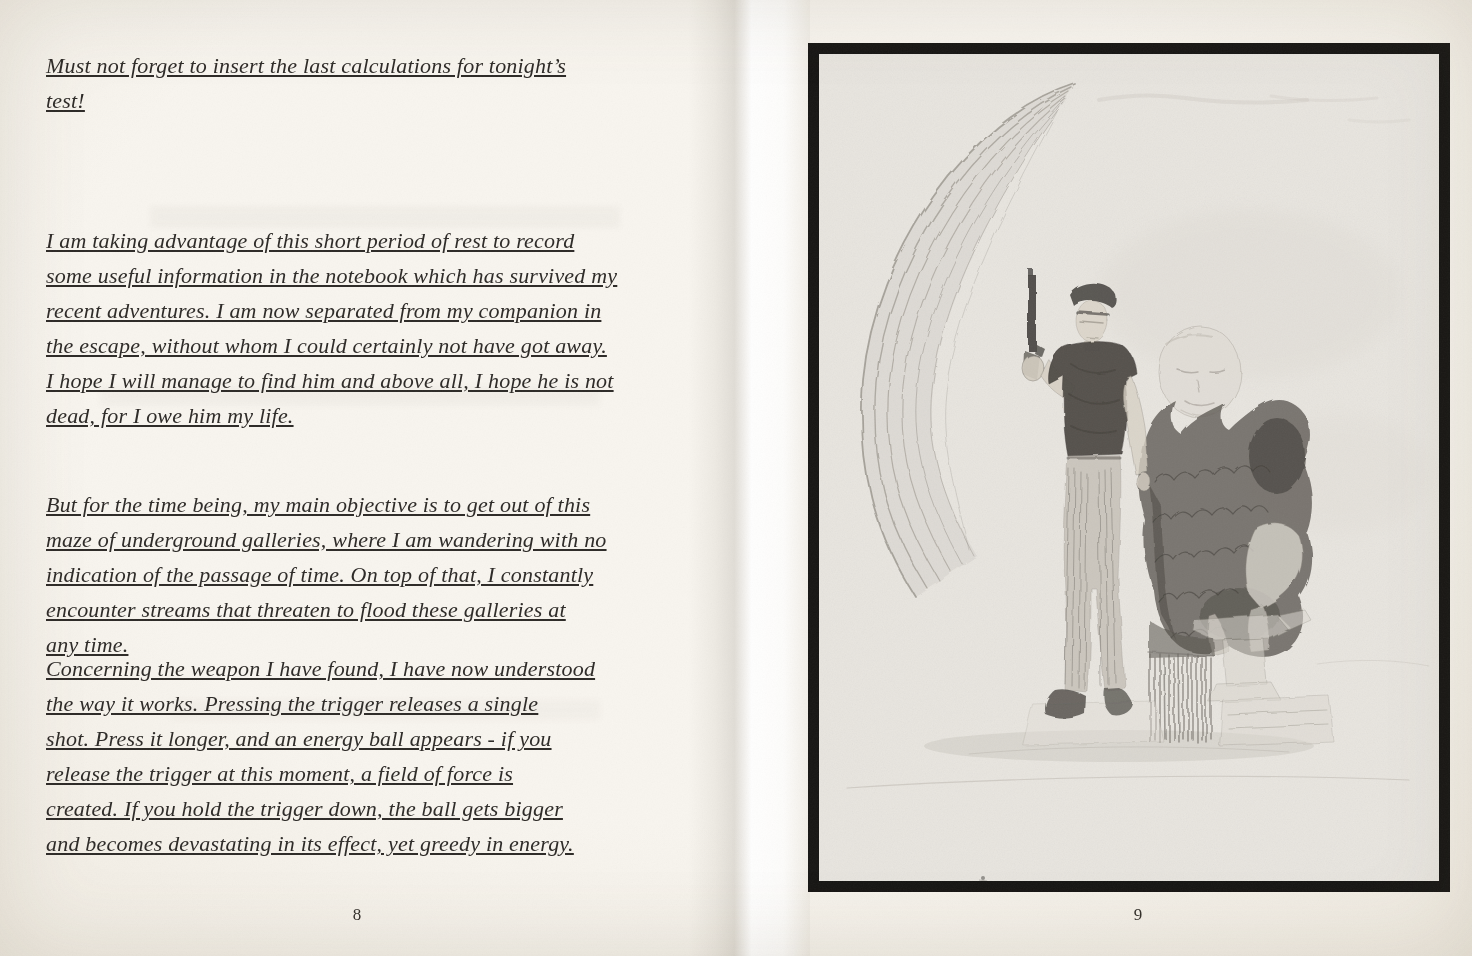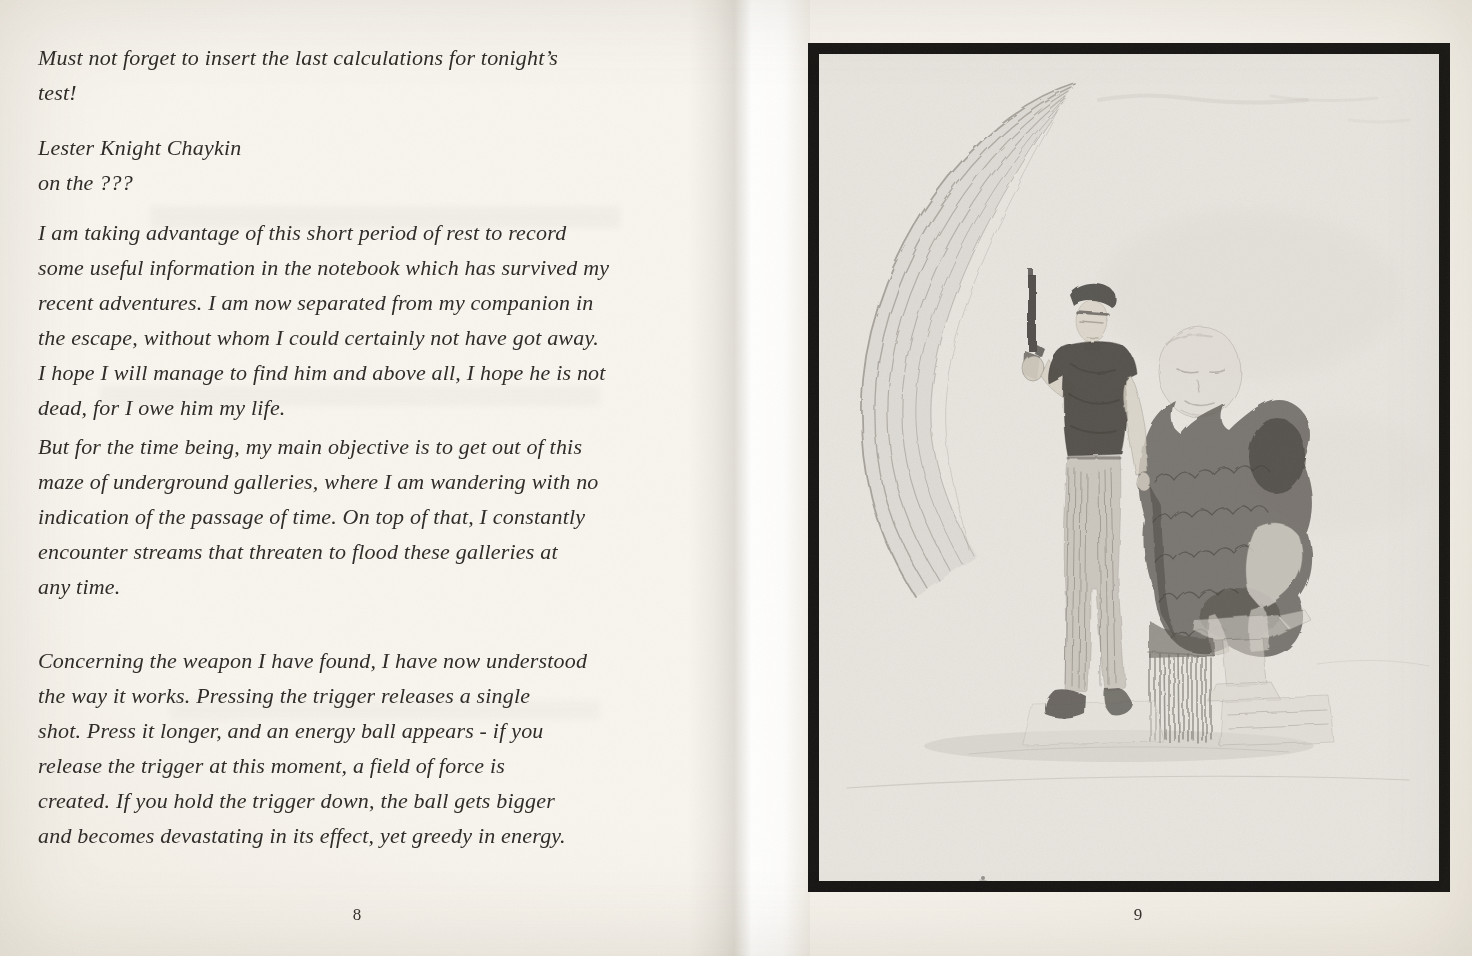--- a/index.html
+++ b/index.html
@@ -8,31 +8,32 @@
     background:#f4f1ea;
     font-family:"Liberation Serif",serif;
   }
   .spread{
     position:absolute;inset:0;
     background:radial-gradient(ellipse at 46% 38%, #f8f5ef 55%, #efeae0 100%);
   }
   
   .left-page{position:absolute;left:0;top:0;width:735px;height:956px;}
   .para{
-    position:absolute;left:38px;width:690px;margin:0;
+    position:absolute;left:38px;width:690px;margin:8px;
     font-family:"Liberation Serif",serif;
     font-style:italic;
     font-size:22px;line-height:35px;letter-spacing:.2px;
     color:#2d2a27;
     white-space:pre-line;
+    text-decoration:underline;
   }
   .p0{top:40px;}
   .p1{top:130px;}
   .p2{top:215px;}
-  .p3{top:429px;}
+  .p3{top:479px;}
   .p4{top:643px;}
   .p5{top:860px;}
   .pagenum{
     position:absolute;width:34px;text-align:center;
     font-family:"Liberation Serif",serif;font-style:normal;
     font-size:17px;color:#332f2b;margin:0;
   }
   .pn-left{left:340px;top:905px;}
   .pn-right{left:1121px;top:905px;}
   
@@ -70,22 +71,20 @@
 
 <div class="spread">
 
   <div class="left-page">
     <div class="bleed b1"></div>
     <div class="bleed b2"></div>
     <div class="bleed b3"></div>
 
     <p class="para p0">Must not forget to insert the last calculations for tonight’s
 test!</p>
-    <p class="para p1">Lester Knight Chaykin
-on the ???</p>
     <p class="para p2">I am taking advantage of this short period of rest to record
 some useful information in the notebook which has survived my
 recent adventures. I am now separated from my companion in
 the escape, without whom I could certainly not have got away.
 I hope I will manage to find him and above all, I hope he is not
 dead, for I owe him my life.</p>
     <p class="para p3">But for the time being, my main objective is to get out of this
 maze of underground galleries, where I am wandering with no
 indication of the passage of time. On top of that, I constantly
 encounter streams that threaten to flood these galleries at

